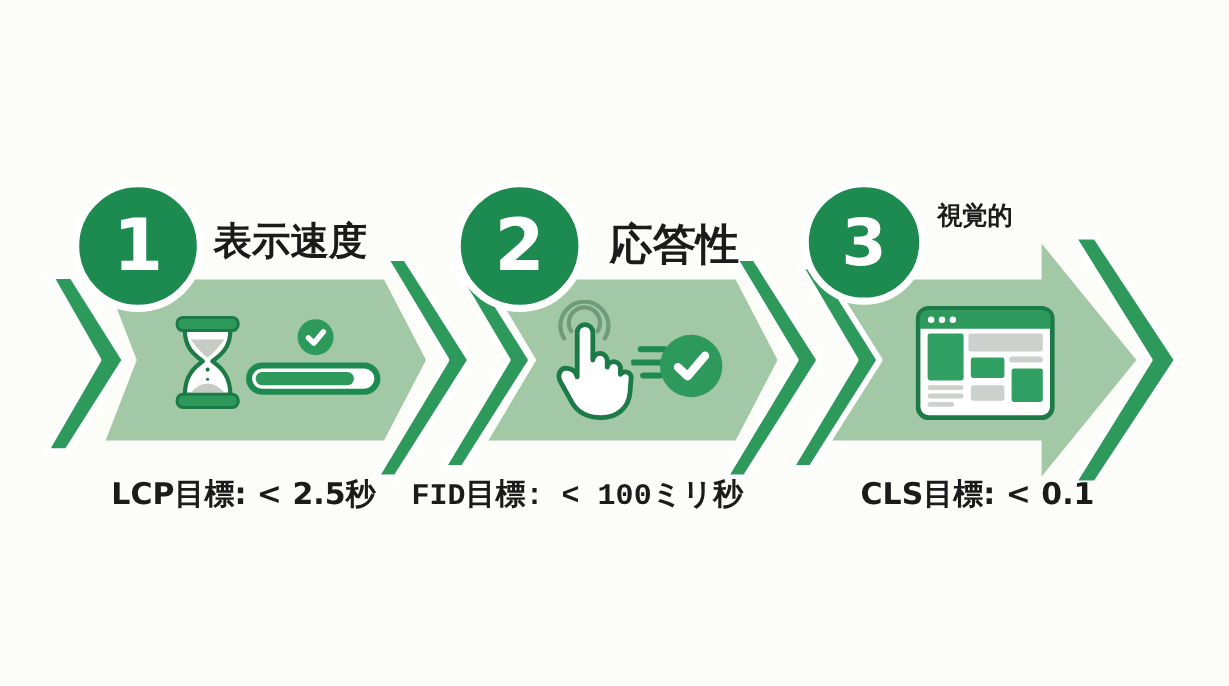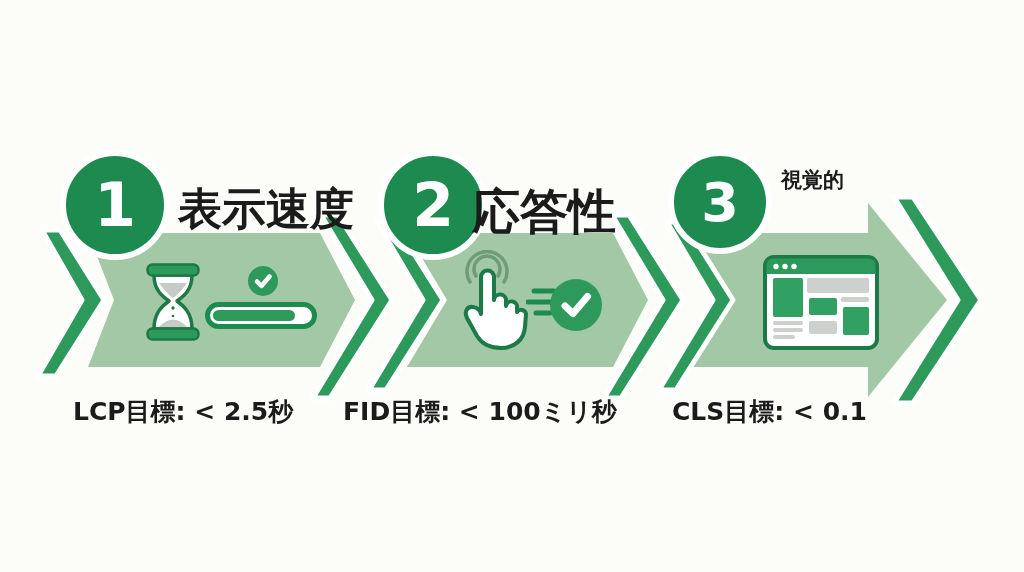--- a/index.html
+++ b/index.html
@@ -15,29 +15,29 @@
   .badge{
     position:absolute;border-radius:50%;background:var(--dark-green);
     border:6px solid #fff;box-sizing:border-box;
     display:flex;align-items:center;justify-content:center;
     color:#fff;font-weight:bold;
   }
   .badge.b1{left:60px;top:150px;width:110px;height:110px;font-size:60px;}
   .badge.b2{left:378px;top:150px;width:110px;height:110px;font-size:60px;}
   .badge.b3{left:668px;top:150px;width:104px;height:104px;font-size:54px;}
   .title{position:absolute;color:var(--text);font-weight:bold;white-space:nowrap;}
-  .title.t1{left:178px;top:180px;font-size:44px;}
-  .title.t2{left:472px;top:180px;font-size:48px;}
+  .title.t1{left:178px;top:180px;font-size:32px;}
+  .title.t2{left:508px;top:180px;font-size:36px;}
   .title.t3{left:781px;top:161px;font-size:21px;line-height:39px;}
   .metric{
-    position:absolute;top:395px;width:240px;text-align:left;
+    position:absolute;top:395px;width:240px;text-align:right;
     color:var(--text);font-weight:bold;font-size:25px;white-space:nowrap;
   }
   .metric.m1{left:73px;}
-  .metric.m2{left:343px;}
+  .metric.m2{left:343px;font-family:Liberation Mono, monospace;}
   .metric.m3{left:672px;}
   .progress{
     position:absolute;left:205px;top:302px;width:112px;height:27px;
     background:#fff;border:5px solid var(--dark-green);border-radius:14px;
     box-sizing:border-box;
   }
   .progress .fill{
     position:absolute;left:3px;top:3px;width:82px;height:11px;
     border-radius:6px;background:var(--chevron-green);
   }

